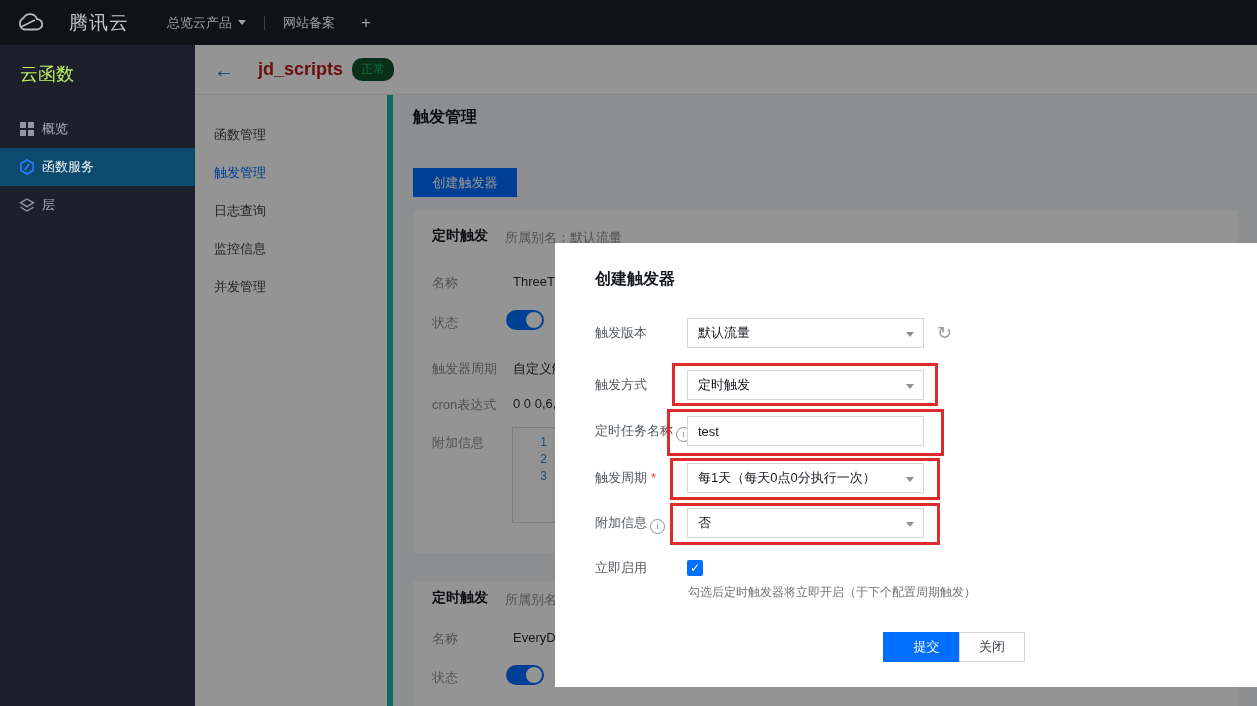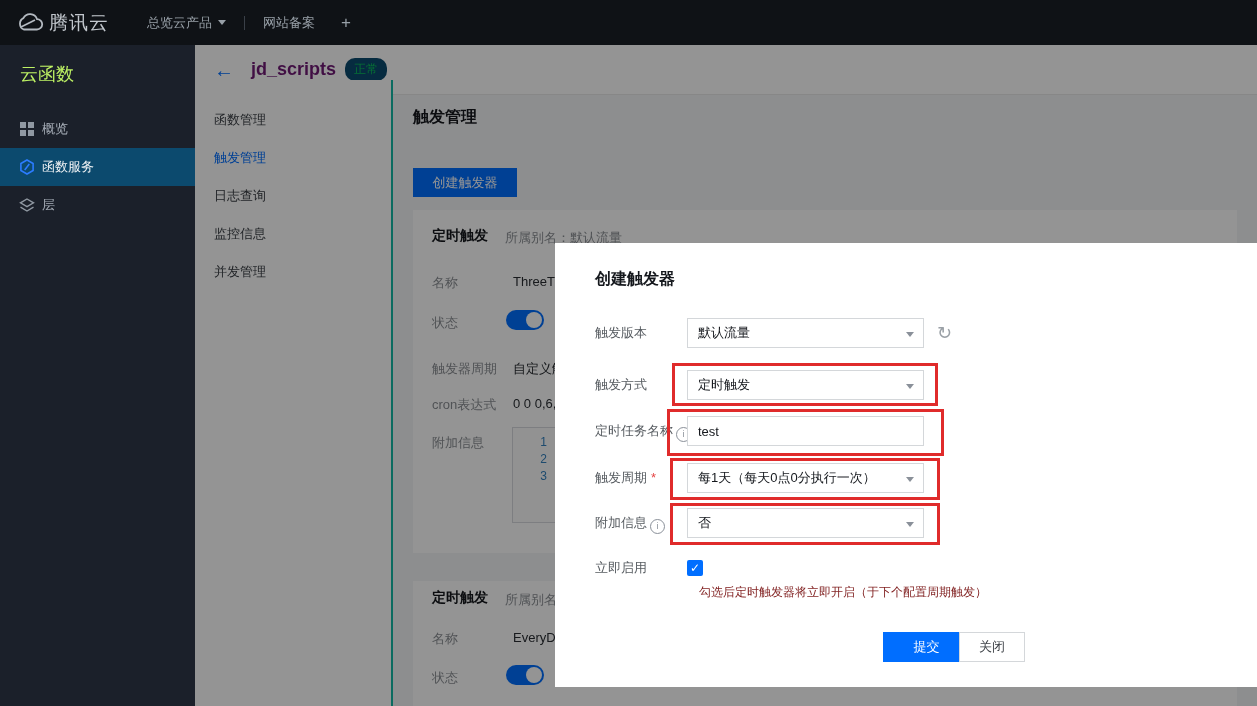--- a/index.html
+++ b/index.html
@@ -4,21 +4,21 @@
 <style>
   html,body{margin:0;padding:0;}
   body{width:1257px;height:706px;position:relative;overflow:hidden;
        font-family:"Liberation Sans","DejaVu Sans",sans-serif;background:#fff;}
   .app{position:absolute;inset:0;overflow:hidden;}
 
   
   .navbar{position:absolute;left:0;top:0;width:100%;height:45px;background:#0f1216;
           display:flex;align-items:center;z-index:2;}
   .logo{display:flex;align-items:center;margin-left:15px;cursor:pointer;}
-  .logo-text{color:#c2c7cd;font-size:19px;margin-left:4px;letter-spacing:1px;}
+  .logo-text{color:#c2c7cd;font-size:19px;margin-left:24px;letter-spacing:1px;}
   .nav-item{color:#98a0a8;font-size:13px;cursor:pointer;display:flex;align-items:center;}
   .nav-overview{margin-left:38px;text-align:right;}
   .nav-products{}
   .caret-down{width:0;height:0;border:4px solid transparent;border-top:5px solid #98a0a8;
               margin-left:6px;margin-top:4px;}
   .nav-divider{width:1px;height:14px;background:#3a4048;margin:0 18px;}
   .nav-plus{margin-left:26px;font-size:17px;color:#98a0a8;}
 
   
   .sidebar{position:absolute;left:0;top:45px;width:195px;bottom:0;background:#1b202a;z-index:2;}
@@ -26,27 +26,27 @@
   .side-items{margin-top:10px;}
   .side-item{height:38px;display:flex;align-items:center;padding-left:19px;color:#aab1bb;
              font-size:13px;cursor:pointer;}
   .side-item.active{background:#0c4a6e;color:#f2f4f6;font-family:Liberation Mono, monospace;}
   .side-icon{width:16px;height:16px;margin-right:7px;display:flex;align-items:center;justify-content:center;}
 
   
   .page-header{position:absolute;left:195px;top:45px;right:0;height:50px;background:#fff;
                border-bottom:1px solid #e8e8e8;display:flex;align-items:center;box-sizing:border-box;}
   .back-arrow{margin-left:19px;color:var(--accent);font-size:20px;font-weight:bold;cursor:pointer;line-height:1;}
-  .fn-name{margin-left:17px;font-size:18px;font-weight:bold;color:#701a75;}
-  .status-badge{margin-left:9px;background:#0c4a6e;color:var(--status-green);font-size:12px;
+  .fn-name{margin-left:24px;font-size:18px;font-weight:bold;color:#b91c1c;}
+  .status-badge{margin-left:9px;background:#14532d;color:var(--status-green);font-size:12px;
                 padding:3px 9px;border-radius:10px;}
 
   
-  .secondary-nav{position:absolute;left:195px;top:80px;width:198px;bottom:0;background:#fff;
-                 border-right:2px solid #14b8a6;box-sizing:border-box;padding-top:21px;}
+  .secondary-nav{position:absolute;left:195px;top:95px;width:198px;bottom:0;background:#fff;
+                 border-right:6px solid #14b8a6;box-sizing:border-box;padding-top:21px;}
   .snav-item{height:38px;line-height:38px;padding-left:19px;font-size:13px;color:#3c4046;cursor:pointer;}
   .snav-item.active{color:var(--accent);}
 
   
   .content{position:absolute;left:393px;top:95px;right:0;bottom:0;background:#f3f4f6;overflow:hidden;}
   .page-title{position:absolute;left:20px;top:12px;font-size:16px;font-weight:bold;color:#15181d;}
   .create-btn{position:absolute;left:20px;top:73px;width:104px;height:29px;background:var(--accent);
               color:#fff;font-size:13px;border:none;cursor:pointer;}
   .card{position:absolute;left:20px;right:20px;background:#fff;}
   .card1{top:115px;height:343px;}
@@ -77,21 +77,21 @@
            font-family:"Liberation Sans","DejaVu Sans",sans-serif;}
   .refresh{position:absolute;left:382px;top:75px;height:30px;line-height:30px;font-size:18px;
            color:#9aa0a6;cursor:pointer;}
   .info-icon{display:inline-block;width:13px;height:13px;border:1px solid #8a9099;border-radius:50%;
              color:#8a9099;font-size:9px;line-height:13px;text-align:center;margin-left:3px;
              vertical-align:-2px;font-style:normal;cursor:pointer;}
   .req{color:#e54545;margin-left:4px;}
   .checkbox{position:absolute;left:132px;top:317px;width:16px;height:16px;background:var(--accent);
             border-radius:2px;color:#fff;font-size:12px;line-height:16px;text-align:center;cursor:pointer;}
   .enable-label{top:317px;line-height:16px;}
-  .m-note{position:absolute;left:144px;top:341px;font-size:12px;color:#7f1d1d;white-space:nowrap;}
+  .m-note{position:absolute;left:133px;top:341px;font-size:12px;color:#737373;white-space:nowrap;}
   .btn{position:absolute;top:389px;height:30px;font-size:13px;cursor:pointer;}
   .btn-submit{left:328px;width:87px;background:var(--accent);color:#fff;border:none;}
   .btn-close{left:404px;width:66px;background:#fff;border:1px solid #d4d7da;color:#3c4046;}
   .red-box{position:absolute;border:3px solid var(--annotation-red);box-sizing:border-box;
            pointer-events:none;z-index:5;}
   .red1{left:117px;top:120px;width:266px;height:43px;}
   .red2{left:112px;top:166px;width:277px;height:47px;}
   .red3{left:115px;top:215px;width:270px;height:42px;}
   .red4{left:115px;top:260px;width:270px;height:42px;}
 </style>

